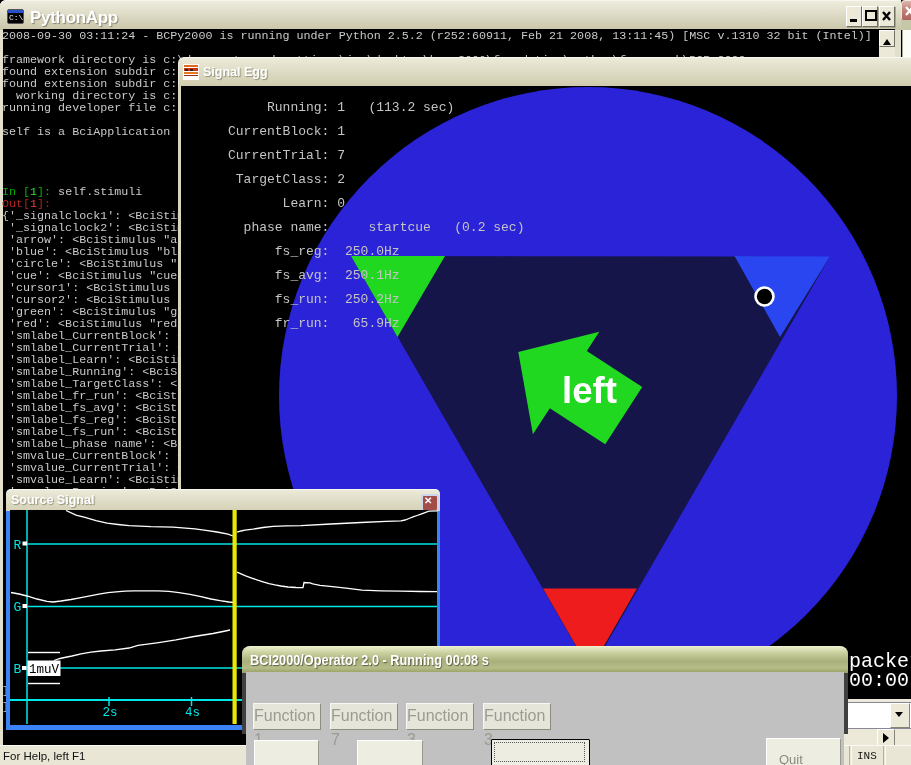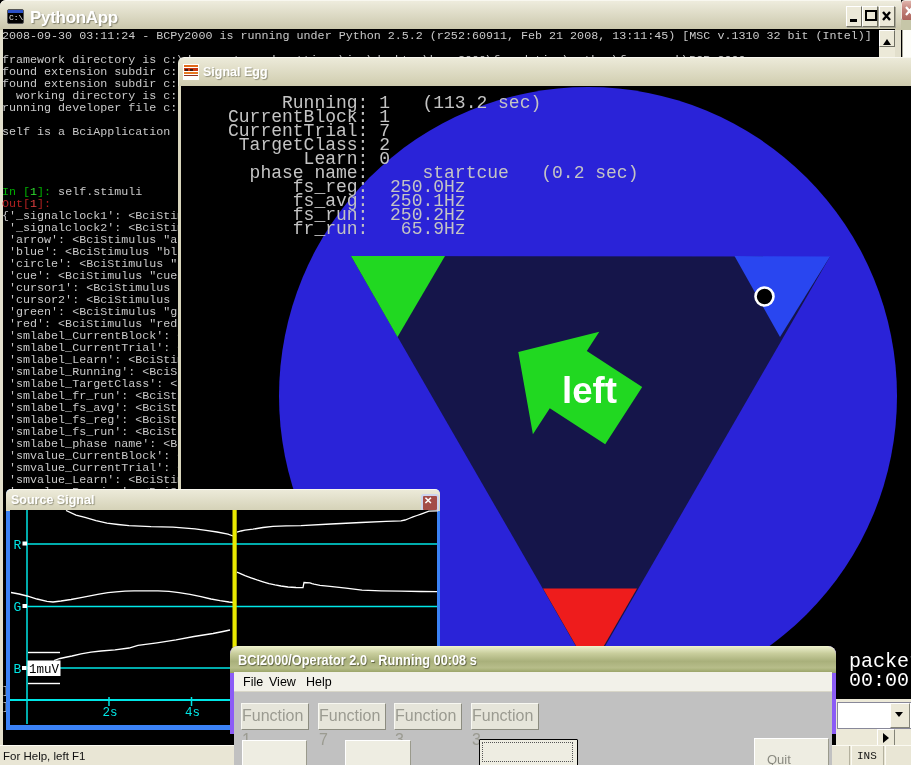--- a/index.html
+++ b/index.html
@@ -141,21 +141,21 @@
    <rect x="181" y="86" width="730" height="560" fill="#000"></rect>
    <circle cx="588" cy="396" r="309" fill="#2a23d8"></circle>
    <polygon points="351,256 830,256.5 590.5,671.5" fill="#15154a"></polygon>
    <polygon points="351,256 445,256 397.5,337" fill="#21d821"></polygon>
    <polygon points="734.5,256 830,256.5 780,337" fill="#2946f0"></polygon>
    <polygon points="543,588.5 637,588.5 590,670" fill="#ee1c1c"></polygon>
    <circle cx="764.5" cy="296.5" r="9" fill="#000" stroke="#fff" stroke-width="2.6"></circle>
    <polygon points="518.3,352 599.3,331.8 586.8,351.1 642.2,387.1 605.2,444.2 549.8,408.2 532.9,434.2" fill="#21d821"></polygon>
    <text x="562" y="403" font-size="36" font-weight="bold" fill="#fff" font-family="Liberation Sans, sans-serif" textLength="55" lengthAdjust="spacingAndGlyphs">left</text>
   </svg>
-  <pre class="abs" style="left:47px;top:10px;font-size:18px;line-height:14px;color:#c4c4c4;">     Running: 1   (113.2 sec)
+  <pre class="abs" style="left:47px;top:10px;font-size:13px;line-height:24px;color:#c4c4c4;">     Running: 1   (113.2 sec)
 CurrentBlock: 1
 CurrentTrial: 7
  TargetClass: 2
        Learn: 0
   phase name:     startcue   (0.2 sec)
       fs_reg:  250.0Hz
       fs_avg:  250.1Hz
       fs_run:  250.2Hz
       fr_run:   65.9Hz</pre>
  </div>
@@ -200,29 +200,24 @@
     <polyline points="236,587.1 240,588.8 244,590.7 250,592.8 256,594.9 262,596.8 268,598.6 274,599.9 280,601 287,602 295,602.5 302,602.6 303,597.5 309,597.8 311,598.6 313,599.2 319,600.4 329,601.3 345,603.2 361,605.2 380,605.8 400,606.2 420,606.5 436,606.7"></polyline>
     <polyline points="53,675.5 59,673.5 66,672 71,671 80,668.8 90,667.2 100,666 114,664.8 128,663 137,660.4 156,657.8 175,654.9 193,651.5 212,648.5 222,646.5 229,645"></polyline>
    </g>
    <rect x="231.5" y="525" width="4.2" height="214" fill="#e8e800"></rect>
    <rect x="26.5" y="675.5" width="33" height="15.5" fill="#fff"></rect>
    <text x="28" y="688" font-family="Liberation Mono, monospace" font-size="12.5px" fill="#000">1muV</text>
   </svg>
  </div>
 </div>
 
-<div class="abs" id="op" style="left:230px;top:646px;width:606px;height:88px;background:#8b5cf6;border-radius:8px 8px 0 0;">
+<div class="abs" id="op" style="left:242px;top:646px;width:606px;height:88px;background:#404040;border-radius:8px 8px 0 0;">
  <div class="abs" style="left:0;top:0;width:606px;height:26px;border-radius:8px 8px 0 0;background:linear-gradient(#e9edc8,#c8cd9c 25%,#a9b07b 55%,#b7bd8a 80%,#96a062);border-top:1px solid #eef2cc;"></div>
  <div class="abs ttxt" style="left:8px;top:5px;font-size:15px;transform:scaleX(0.85);transform-origin:left top;text-shadow:1px 1px 1px rgba(40,40,20,.6);">BCI2000/Operator 2.0 - Running 00:08 s</div>
  <div class="abs" style="left:4px;top:26px;width:598px;height:93px;background:#c1c1c1;">
-   <div class="abs" style="left:0;top:0;width:598px;height:19px;background:#f2f1e9;border-bottom:1px solid #d8d6c8;">
-     <span class="abs" style="left:9px;top:3px;font-size:12.5px;color:#000;">File</span>
-     <span class="abs" style="left:35px;top:3px;font-size:12.5px;color:#000;">View</span>
-     <span class="abs" style="left:72px;top:3px;font-size:12.5px;color:#000;">Help</span>
-   </div>
    <div class="abs fbtn" style="left:7px;top:31px;">Function 1</div>
    <div class="abs fbtn" style="left:84px;top:31px;">Function 7</div>
    <div class="abs fbtn" style="left:160px;top:31px;">Function 3</div>
    <div class="abs fbtn" style="left:237px;top:31px;">Function 3</div>
    <div class="abs bbtn" style="left:8px;top:68px;width:63px;"></div>
    <div class="abs bbtn" style="left:111px;top:68px;width:64px;"></div>
    <div class="abs" style="left:245px;top:67px;width:97px;height:26px;background:#eeede2;border:1.5px solid #000;border-radius:1px;">
      <div class="abs" style="left:2px;top:2px;width:89px;height:18px;border:1px dotted #555;"></div>
    </div>
    <div class="abs" style="left:520px;top:66px;width:73px;height:27px;background:#eeede2;border:1px solid #fff;border-right-color:#9a9a8c;border-bottom-color:#9a9a8c;color:#8a8a80;font-size:13px;">

